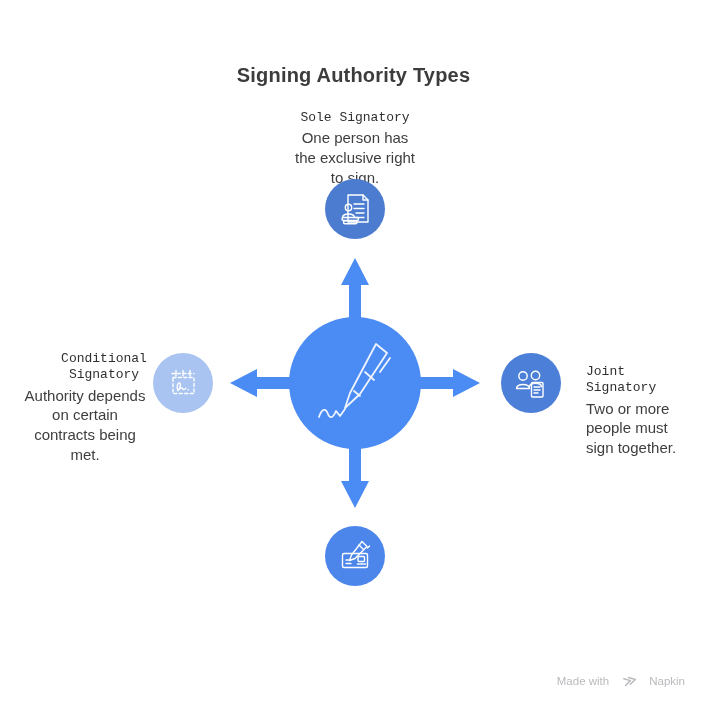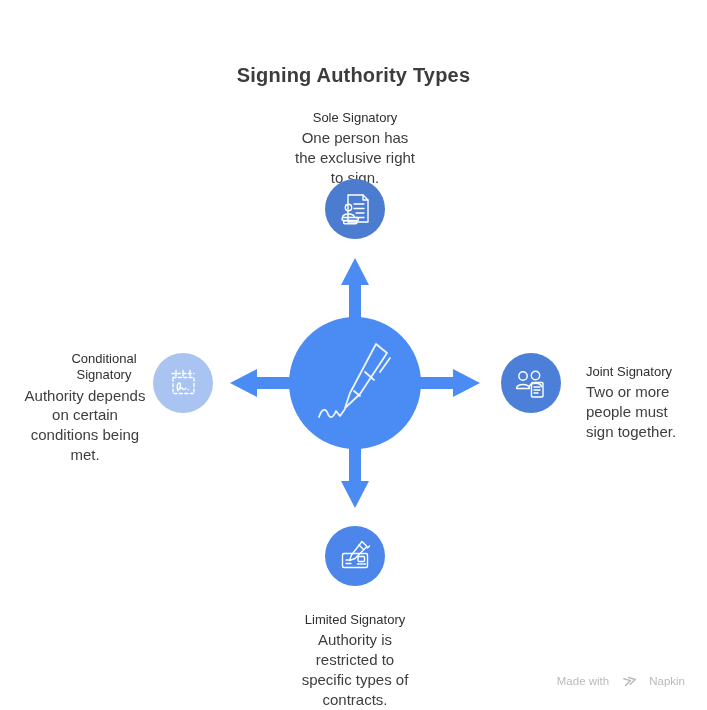--- a/index.html
+++ b/index.html
@@ -7,21 +7,21 @@
     position:relative;width:707px;height:710px;overflow:hidden;
     background:var(--canvas-bg,#ffffff);
     font-family:"Liberation Sans",sans-serif;
   }
   .title{
     position:absolute;top:64px;left:0;width:100%;text-align:center;
     font-size:20px;font-weight:700;letter-spacing:.2px;
     color:var(--title-color,#3c3c3c);
   }
   .node-text{position:absolute;}
-  .node-label{font-size:13px;line-height:1.25;color:var(--heading-color,#2f2f2f);}
+  .node-label{font-size:13px;line-height:1.25;color:var(--heading-color,#2f2f2f);font-family:Liberation Mono, monospace;}
   .node-desc{font-size:15px;line-height:1.32;color:var(--body-color,#3e3e3e);margin-top:2px;}
 
   .text-top{left:275px;top:110px;width:160px;text-align:center;}
   .text-top .node-desc{width:124px;margin:2px auto 0;}
   .text-right{left:586px;top:364px;width:114px;text-align:left;}
   .text-right .node-desc{width:112px;}
   .text-bottom{left:283px;top:612px;width:144px;text-align:center;}
   .text-bottom .node-desc{width:132px;margin:2px auto 0;}
   .text-left{left:20px;top:351px;width:130px;text-align:center;}
   .text-left .node-label{width:92px;margin-left:auto;}
@@ -59,28 +59,24 @@
   <div class="node-text text-top">
     <div class="node-label">Sole Signatory</div>
     <div class="node-desc">One person has the exclusive right to sign.</div>
   </div>
 
   <div class="node-text text-right">
     <div class="node-label">Joint Signatory</div>
     <div class="node-desc">Two or more people must sign together.</div>
   </div>
 
-  <div class="node-text text-bottom">
-    <div class="node-label">Limited Signatory</div>
-    <div class="node-desc">Authority is restricted to specific types of contracts.</div>
-  </div>
 
   <div class="node-text text-left">
     <div class="node-label">Conditional Signatory</div>
-    <div class="node-desc">Authority depends on certain conditions being met.</div>
+    <div class="node-desc">Authority depends on certain contracts being met.</div>
   </div>
 
   <svg class="center-graphic" viewBox="0 0 262 262" aria-hidden="true">
     <g>
       <path class="hub-fill" d="M131,6 L145,33 L137,33 L137,131 L125,131 L125,33 L117,33 Z"></path>
     </g>
     <g>
       <path class="hub-fill" d="M131,256 L145,229 L137,229 L137,131 L125,131 L125,229 L117,229 Z"></path>
     </g>
     <g>

